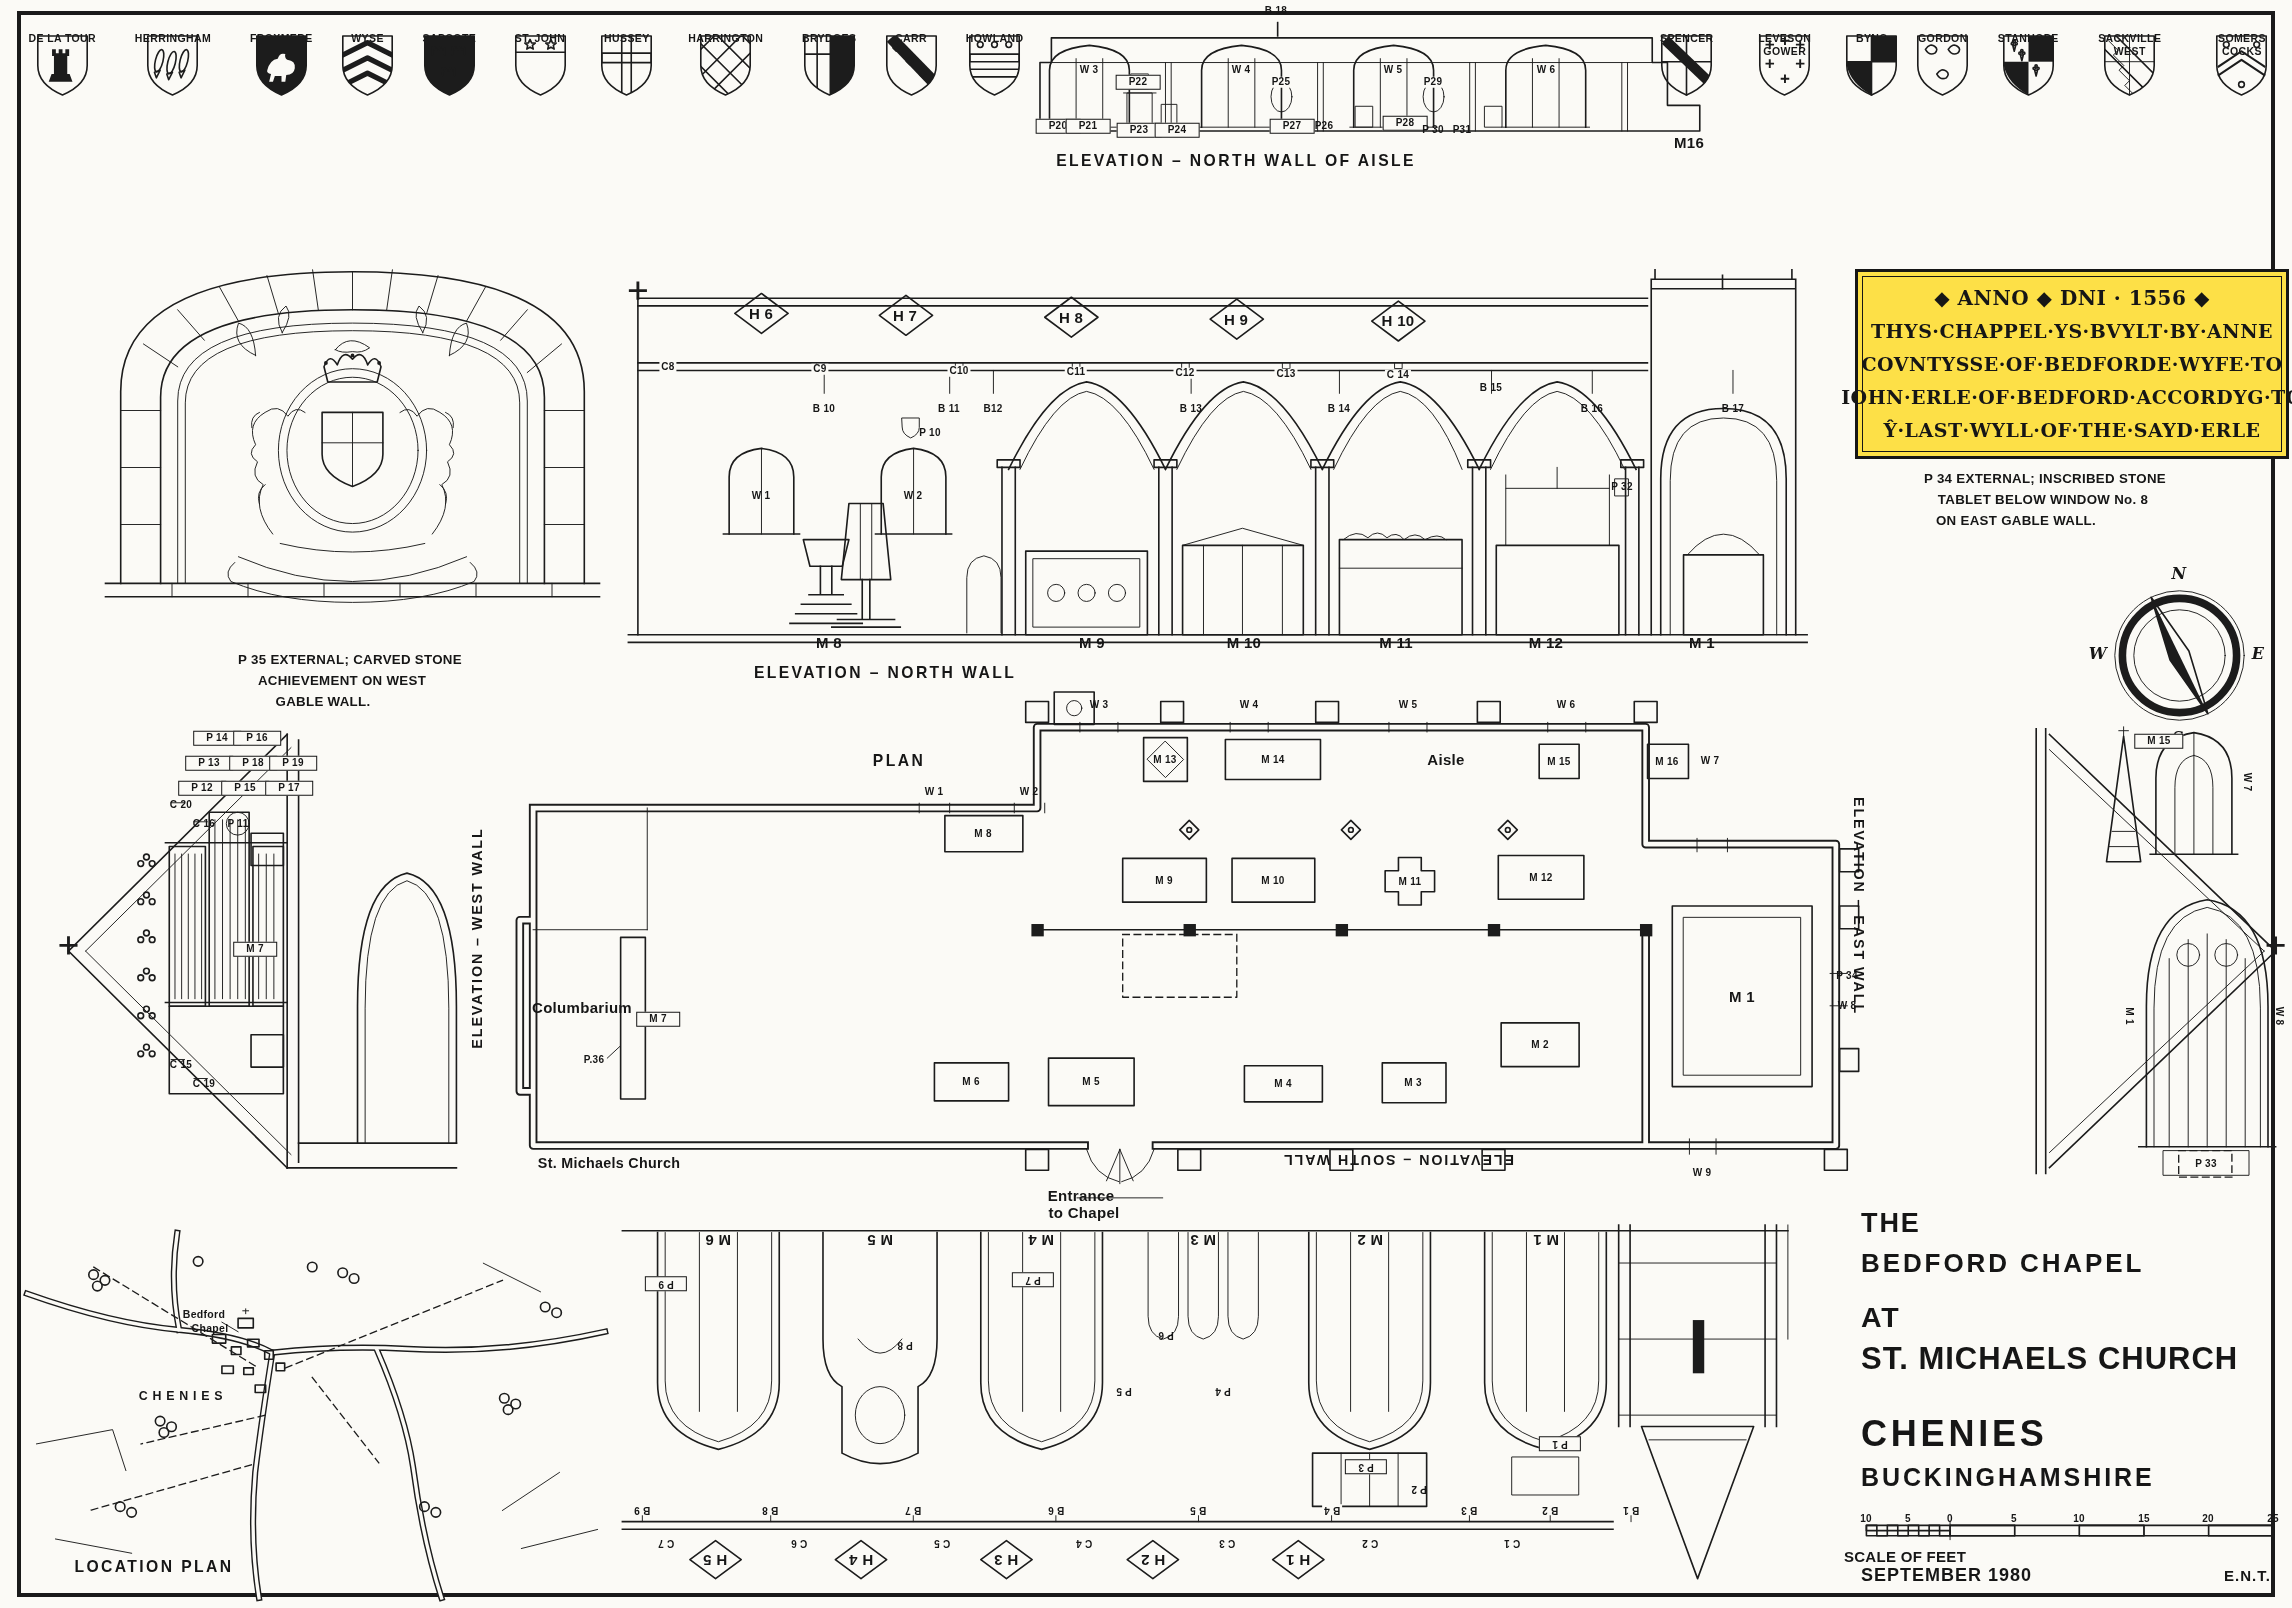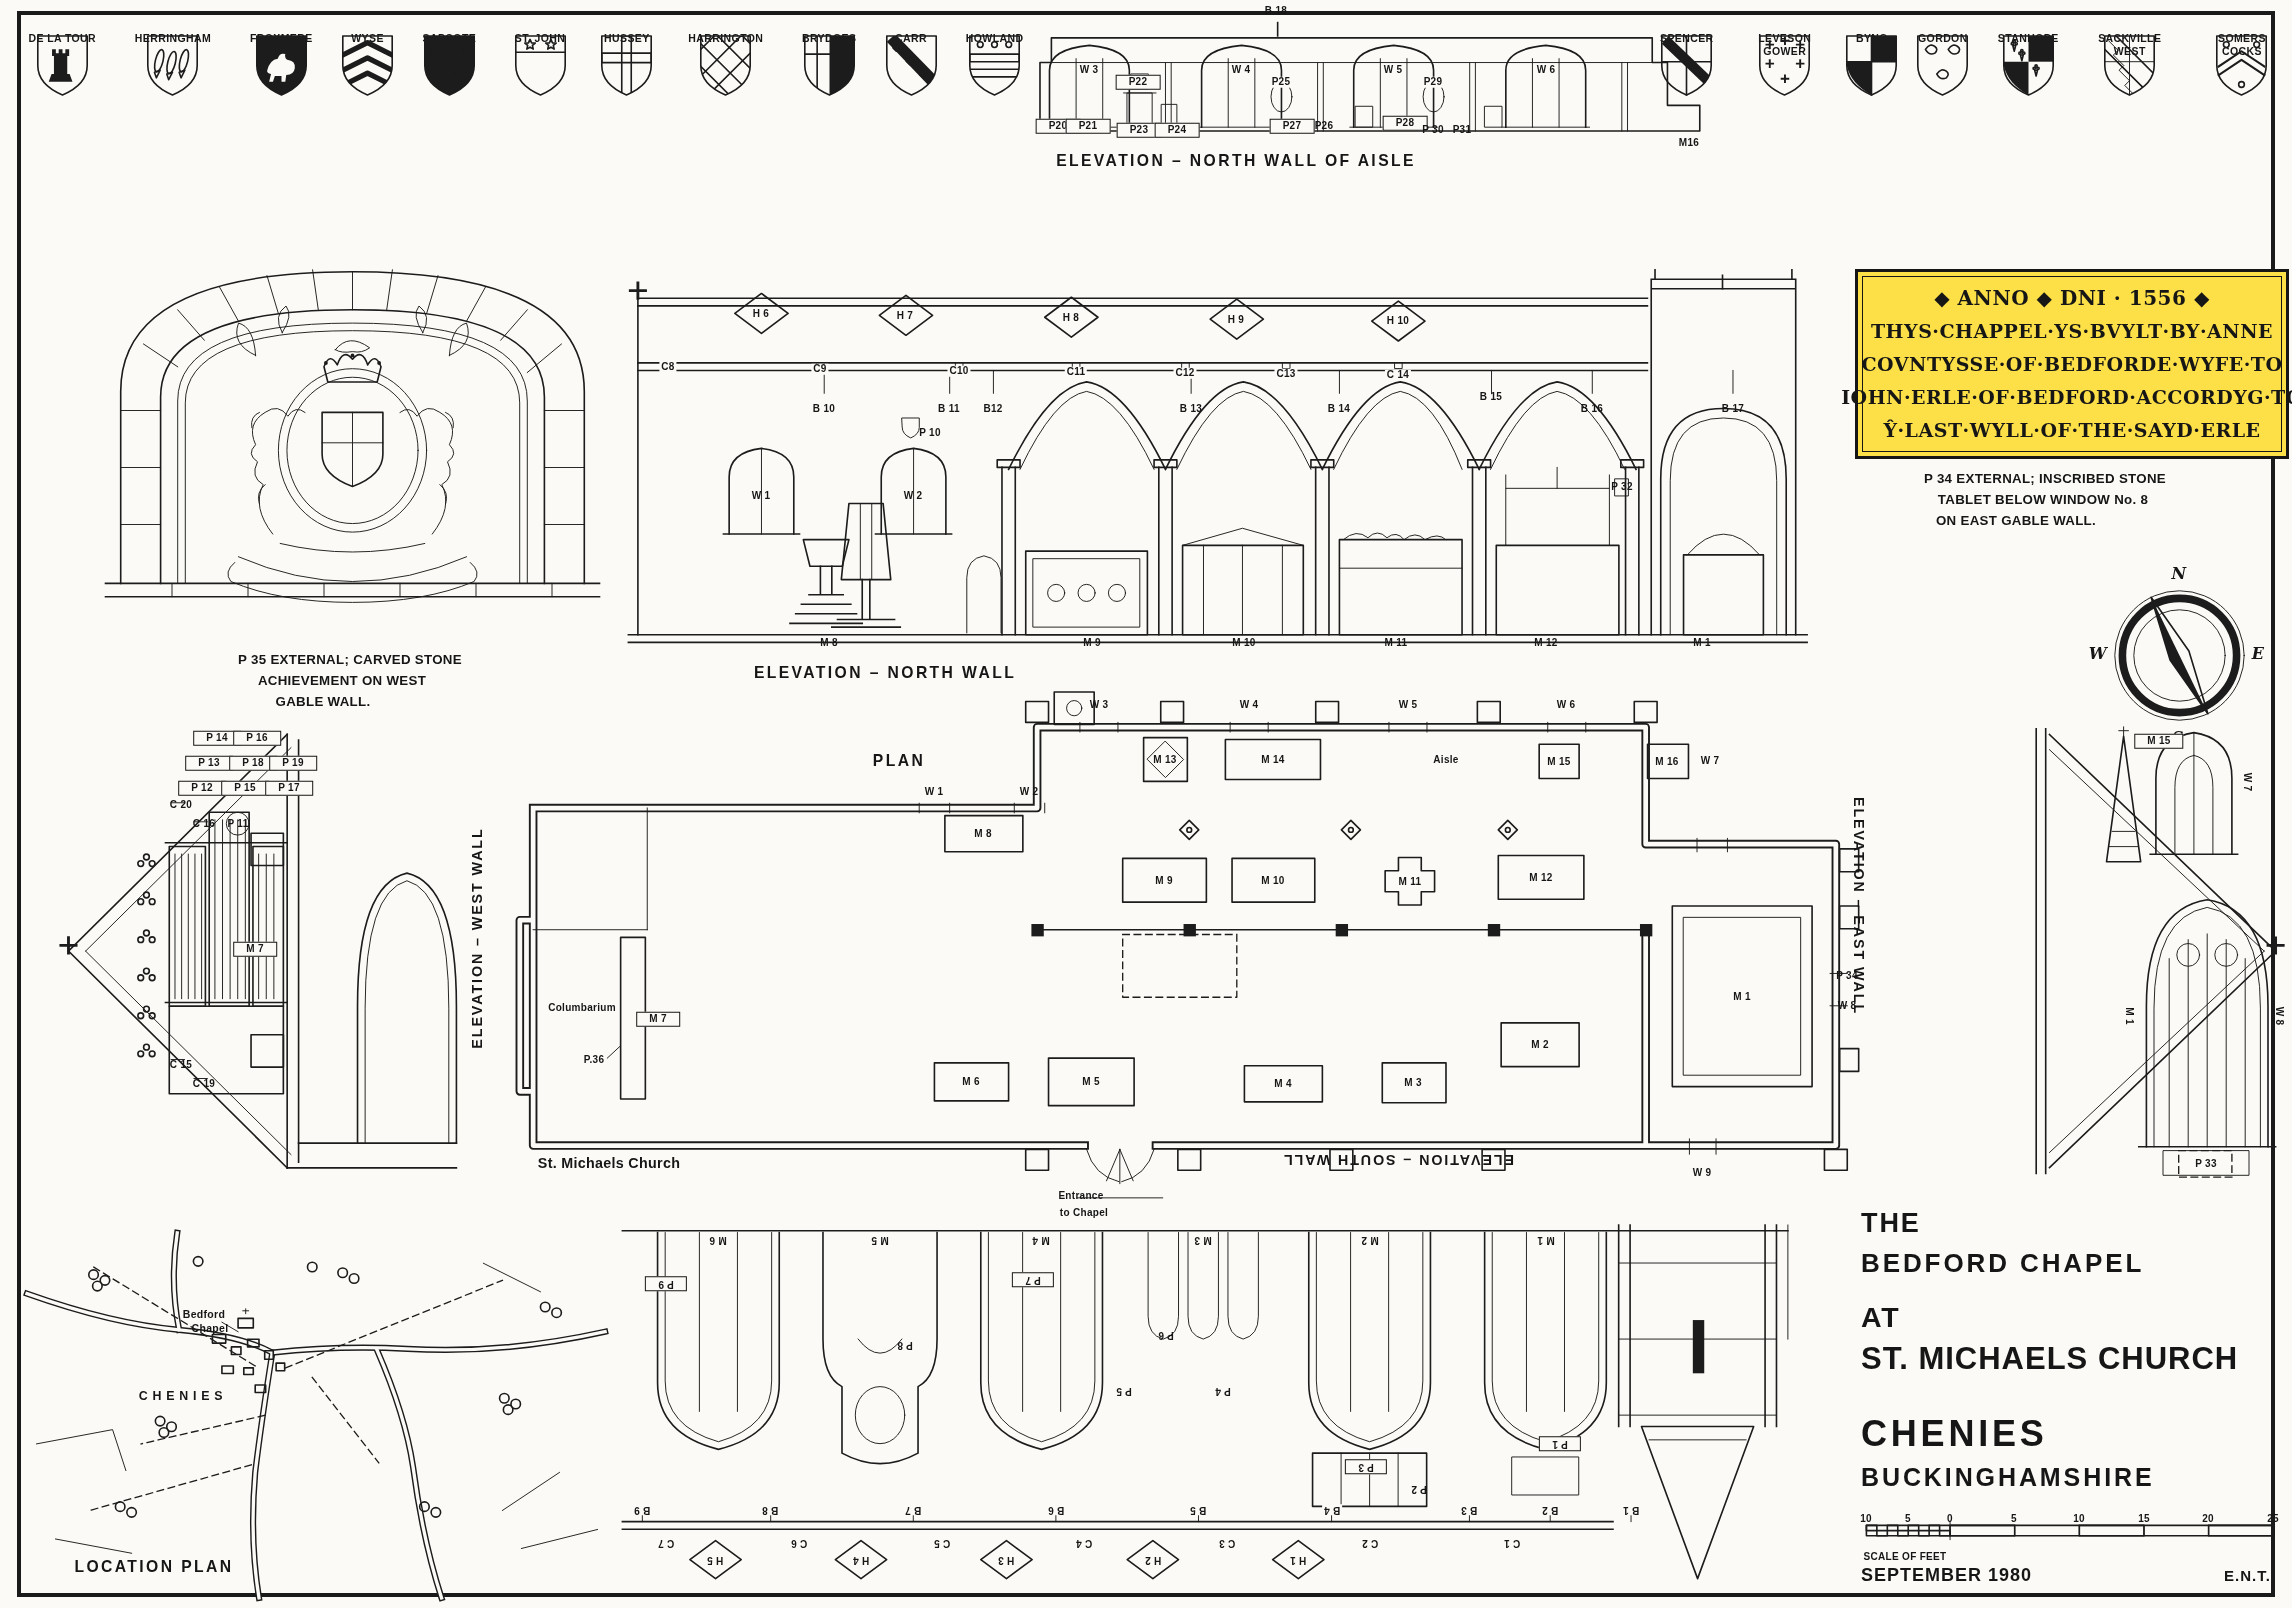--- a/index.html
+++ b/index.html
@@ -12,21 +12,21 @@
 .draw .f{fill:#1c1c1c;stroke:none}
 .draw .fw{fill:#fbfaf6;stroke:none}
 .draw .th{stroke-width:1}
 .draw .tk{stroke-width:3}
 .draw .wall{stroke-width:9}
 .draw .wallw{stroke:#fbfaf6;stroke-width:5}
 .draw .dash{stroke-dasharray:7 5;stroke-width:1.4}
 .draw .road{stroke-width:6.5}
 .draw .roadw{stroke:#fbfaf6;stroke-width:3.5}
 .lbl{position:absolute;transform:translate(-50%,-50%);font-weight:700;font-size:13.3px;line-height:1.05;white-space:nowrap;letter-spacing:0.3px}
-.sm{font-size:10px}
+.sm{font-size:15px}
 .xs{font-size:10px}
 .bx{border:1.4px solid #161616;padding:1px 12px;background:#fbfaf6}
 .bg{background:#fbfaf6;padding:0 1.9px}
 .cap{font-size:15.7px;letter-spacing:2.4px}
 .it{font-style:italic;font-family:"DejaVu Serif",serif;font-size:16px}
 .flip{transform:translate(-50%,-50%) rotate(180deg)}
 .vup{transform:translate(-50%,-50%) rotate(-90deg)}
 .vdn{transform:translate(-50%,-50%) rotate(90deg)}
 .shrow{position:absolute;display:flex;justify-content:space-between;align-items:flex-start}
 .sh{display:flex;flex-direction:column;align-items:center;gap:4.8px;flex:0 0 auto}
@@ -417,21 +417,21 @@
 <span class="lbl xs bg" style="left:959px;top:371px">C10</span>
 <span class="lbl xs bg" style="left:1076px;top:372px">C11</span>
 <span class="lbl xs bg" style="left:1185px;top:373px">C12</span>
 <span class="lbl xs bg" style="left:1286px;top:374px">C13</span>
 <span class="lbl xs bg" style="left:1398px;top:375px">C 14</span>
 <span class="lbl xs" style="left:824px;top:409px">B 10</span>
 <span class="lbl xs" style="left:949px;top:409px">B 11</span>
 <span class="lbl xs" style="left:993px;top:409px">B12</span>
 <span class="lbl xs" style="left:1191px;top:409px">B 13</span>
 <span class="lbl xs" style="left:1339px;top:409px">B 14</span>
-<span class="lbl xs" style="left:1491px;top:397px">B 15</span>
+<span class="lbl xs" style="left:1491px;top:388px">B 15</span>
 <span class="lbl xs" style="left:1592px;top:409px">B 16</span>
 <span class="lbl xs" style="left:1733px;top:409px">B 17</span>
 <span class="lbl xs" style="left:761px;top:496px">W 1</span>
 <span class="lbl xs" style="left:913px;top:496px">W 2</span>
 <span class="lbl xs" style="left:930px;top:433px">P 10</span>
 <span class="lbl xs" style="left:1622px;top:487px">P 32</span>
 <span class="lbl sm" style="left:829px;top:643px">M 8</span>
 <span class="lbl sm" style="left:1092px;top:643px">M 9</span>
 <span class="lbl sm" style="left:1244px;top:643px">M 10</span>
 <span class="lbl sm" style="left:1396px;top:643px">M 11</span>

